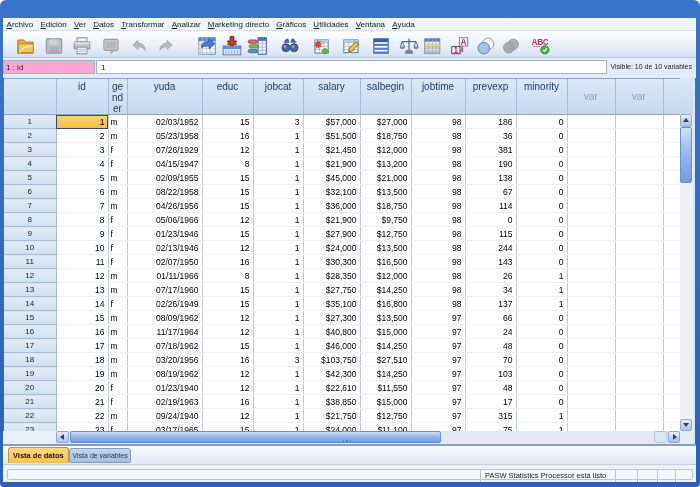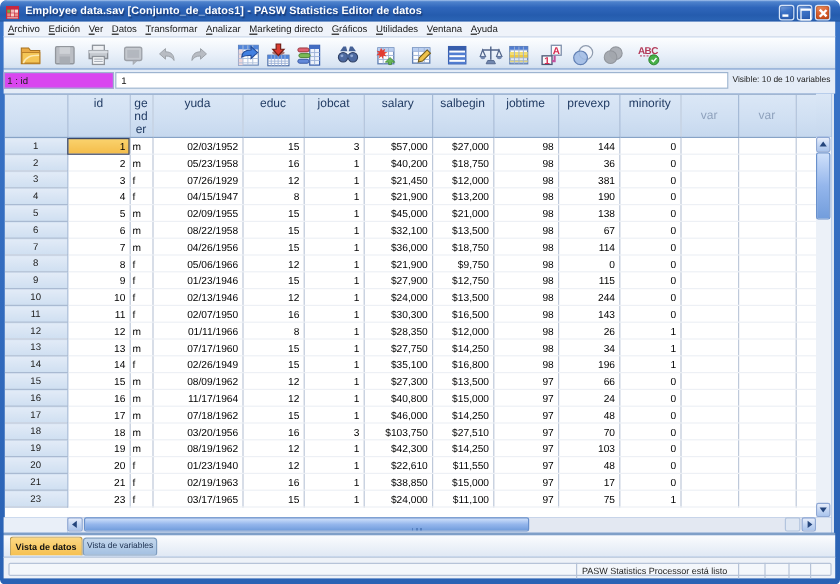--- a/index.html
+++ b/index.html
@@ -14,21 +14,21 @@
 #bmin:before {content:"";position:absolute;left:2px;bottom:2px;width:5px;height:2px;background:#fff}
 #bmax:before {content:"";position:absolute;left:2px;top:2px;width:7px;height:7px;border:1px solid #fff;border-top-width:2px}
 #bclose:before,#bclose:after {content:"";position:absolute;left:5.2px;top:2px;width:1.6px;height:8px;background:#fff}
 #bclose:before {transform:rotate(45deg)} #bclose:after {transform:rotate(-45deg)}
 #menubar {position:absolute;left:3px;top:18px;width:693px;height:12.5px;background:#eff3fa;font-size:8px;color:#1a1a1a;white-space:nowrap;border-bottom:1px solid #d7e0ee}
 .mi {display:inline-block;padding:1.5px 3.6px 0 3.6px}
 .mi u {text-decoration-thickness:0.5px}
 #toolbar {position:absolute;left:3px;top:30.5px;width:693px;height:27.5px;background:linear-gradient(180deg,#fdfeff 0%,#e9f0f9 55%,#d9e5f3 90%,#cfdded 100%);border-bottom:1px solid #b8c8de}
 .tbi {position:absolute;top:4px}
 #refbar {position:absolute;left:3px;top:58px;width:693px;height:20px;background:#e4ecf7}
-#refcell {position:absolute;left:0px;top:1.5px;width:92px;height:14px;background:#d946ef;border:1px solid #9db4d0;font-size:8px;color:#222;padding:2.5px 0 0 2px}
+#refcell {position:absolute;left:0px;top:1.5px;width:92px;height:14px;background:#f9a8d4;border:1px solid #9db4d0;font-size:8px;color:#222;padding:2.5px 0 0 2px}
 #refedit {position:absolute;left:93px;top:1.5px;width:511px;height:14px;background:#fff;border:1px solid #9db4d0;font-size:8px;color:#111;padding:2.5px 0 0 4px}
 #refvis {position:absolute;right:4px;top:4.5px;font-size:7px;color:#222}
 #grid {position:absolute;left:4px;top:78px;width:676px;height:353px;overflow:hidden;background:#fff;border-top:1px solid #8aa5c8}
 table {border-collapse:collapse;table-layout:fixed;width:676px}
 td,th {overflow:hidden;white-space:nowrap;font-weight:normal}
 th {height:35px;background:linear-gradient(180deg,#dbe7f6 0%,#cfdff2 60%,#c6d8ee 100%);border-right:1px solid #a5bad6;border-bottom:1px solid #87a3c6;color:#223c64;font-size:10px;vertical-align:top;padding-top:2px;text-align:center}
 th.corner {border-left:none}
 th.varh {vertical-align:middle;padding-top:0;color:#8fa2bd}
 td {height:14px;font-size:8.5px;color:#000;border-right:1px solid #bec9da;border-bottom:1px solid #edf0f5;background:#fff;padding:0 3px}
 td.rn {background:linear-gradient(180deg,#e2ebf7,#cfdff1);border-right:1px solid #a5bad6;border-bottom:1px solid #a9bad2;border-top:1px solid #eff5fb;color:#222;text-align:center;font-size:8px;padding:0}
@@ -48,36 +48,20 @@
 #gridline {position:absolute;left:3px;top:443.5px;width:693px;height:2px;background:#7f9fc8}
 #tabstrip {position:absolute;left:3px;top:445.5px;width:693px;height:18.5px;background:linear-gradient(180deg,#fbfcfe,#dfe8f4)}
 #tab1 {position:absolute;left:5px;top:1px;height:16.5px;padding:3.5px 4px 0 4px;font-size:7.5px;font-weight:bold;color:#111;background:linear-gradient(180deg,#fcd883,#f6c050);border:1px solid #b8974a;border-bottom:none;border-radius:3px 3px 0 0}
 #tab2 {position:absolute;left:66px;top:2.5px;height:14.5px;padding:3.2px 2.5px 0 2.5px;font-size:7px;color:#1c2f4e;background:linear-gradient(180deg,#c4d7ec,#a4c1e2);border:1px solid #7e9dc0;border-radius:3px 3px 2px 2px}
 #statusbar {position:absolute;left:3px;top:464px;width:693px;height:17.5px;background:#eef2f8;border-top:1px solid #c3cfe0;font-size:7.5px;color:#222}
 #splong {position:absolute;left:4px;top:3.5px;width:686px;height:11.5px;border:1px solid #b6c3d8;border-radius:1.5px;background:#f4f7fb}
 .sep {position:absolute;top:3.5px;width:1px;height:13.5px;background:#b6c3d8}
 #sptext {position:absolute;left:482px;top:5.5px;font-size:7.5px;color:#222}
 </style></head><body>
 <div id="win">
-<div id="titlebar">
-      <svg id="ticon" width="11" height="11" viewBox="0 0 11 11">
-        <rect width="11" height="11" fill="#c82840"></rect>
-        <rect x="1" y="3" width="2.6" height="2.6" fill="#6aaa46"></rect>
-        <rect x="4.1" y="3" width="2.6" height="2.6" fill="#f2b8b8"></rect>
-        <rect x="7.2" y="3" width="2.8" height="2.6" fill="#f8dcdc"></rect>
-        <rect x="1" y="6.1" width="2.6" height="2.6" fill="#e88878"></rect>
-        <rect x="4.1" y="6.1" width="2.6" height="2.6" fill="#f8d0c8"></rect>
-        <rect x="7.2" y="6.1" width="2.8" height="2.6" fill="#e89088"></rect>
-        <rect x="1" y="9.2" width="9" height="1.2" fill="#e0a0a0"></rect>
-      </svg>
-      <div id="title">Employee data.sav [Conjunto_de_datos1] - PASW Statistics Editor de datos</div>
-<div class="wbtn" id="bmin"></div>
-      <div class="wbtn" id="bmax"></div>
-      <div class="wbtn" id="bclose"></div>
-    </div>
 <div id="menubar"><span class="mi"><u>A</u>rchivo</span><span class="mi"><u>E</u>dición</span><span class="mi"><u>V</u>er</span><span class="mi"><u>D</u>atos</span><span class="mi"><u>T</u>ransformar</span><span class="mi"><u>A</u>nalizar</span><span class="mi"><u>M</u>arketing directo</span><span class="mi"><u>G</u>ráficos</span><span class="mi"><u>U</u>tilidades</span><span class="mi"><u>V</u>entana</span><span class="mi"><u>A</u>yuda</span></div>
 <div id="toolbar">
       <svg class="tbi" style="left:12px" width="22" height="22" viewBox="0 0 20 20" opacity="0.95">
         <path d="M2.5 4.5 l5.5 0 1.5 2 7 0 0 10 -14 0 z" fill="#eaa83c" stroke="#a36a14" stroke-width="0.8"></path>
 <path d="M3 8 l13.5 0 0 8 -13.5 0 z" fill="#f6c44e" stroke="#b97c1e" stroke-width="0.8"></path>
 <path d="M4 16 c2-5 6-6 12-6" fill="none" stroke="#fde9b0" stroke-width="1.2"></path>
       </svg>
 <svg class="tbi" style="left:40px" width="22" height="22" viewBox="0 0 20 20" opacity="0.95">
         <rect x="3" y="3.5" width="14" height="13" rx="1" fill="#b9bcc2" stroke="#8e9298"></rect>
 <rect x="6" y="4" width="8" height="5" fill="#cdd0d5"></rect>
@@ -235,34 +219,34 @@
 <tr>
             <td class="rn">1</td>
             <td class="num selc">1</td>
             <td class="str">m</td>
             <td class="num">02/03/1952</td>
             <td class="num">15</td>
             <td class="num">3</td>
             <td class="num">$57,000</td>
             <td class="num">$27,000</td>
             <td class="num">98</td>
-            <td class="num">144</td>
+            <td class="num">186</td>
             <td class="num">0</td>
             <td class="emp"></td>
             <td class="emp"></td>
             <td class="emp2"></td>
           </tr>
 <tr>
             <td class="rn">2</td>
             <td class="num">2</td>
             <td class="str">m</td>
             <td class="num">05/23/1958</td>
             <td class="num">16</td>
             <td class="num">1</td>
-            <td class="num">$40,200</td>
+            <td class="num">$51,500</td>
             <td class="num">$18,750</td>
             <td class="num">98</td>
             <td class="num">36</td>
             <td class="num">0</td>
             <td class="emp"></td>
             <td class="emp"></td>
             <td class="emp2"></td>
           </tr>
 <tr>
             <td class="rn">3</td>
@@ -443,21 +427,21 @@
 <tr>
             <td class="rn">14</td>
             <td class="num">14</td>
             <td class="str">f</td>
             <td class="num">02/26/1949</td>
             <td class="num">15</td>
             <td class="num">1</td>
             <td class="num">$35,100</td>
             <td class="num">$16,800</td>
             <td class="num">98</td>
-            <td class="num">196</td>
+            <td class="num">137</td>
             <td class="num">1</td>
             <td class="emp"></td>
             <td class="emp"></td>
             <td class="emp2"></td>
           </tr>
 <tr>
             <td class="rn">15</td>
             <td class="num">15</td>
             <td class="str">m</td>
             <td class="num">08/09/1962</td>
@@ -557,20 +541,36 @@
             <td class="num">21</td>
             <td class="str">f</td>
             <td class="num">02/19/1963</td>
             <td class="num">16</td>
             <td class="num">1</td>
             <td class="num">$38,850</td>
             <td class="num">$15,000</td>
             <td class="num">97</td>
             <td class="num">17</td>
             <td class="num">0</td>
+            <td class="emp"></td>
+            <td class="emp"></td>
+            <td class="emp2"></td>
+          </tr>
+<tr>
+            <td class="rn">22</td>
+            <td class="num">22</td>
+            <td class="str">m</td>
+            <td class="num">09/24/1940</td>
+            <td class="num">12</td>
+            <td class="num">1</td>
+            <td class="num">$21,750</td>
+            <td class="num">$12,750</td>
+            <td class="num">97</td>
+            <td class="num">315</td>
+            <td class="num">1</td>
             <td class="emp"></td>
             <td class="emp"></td>
             <td class="emp2"></td>
           </tr>
 <tr>
             <td class="rn">23</td>
             <td class="num">23</td>
             <td class="str">f</td>
             <td class="num">03/17/1965</td>
             <td class="num">15</td>

